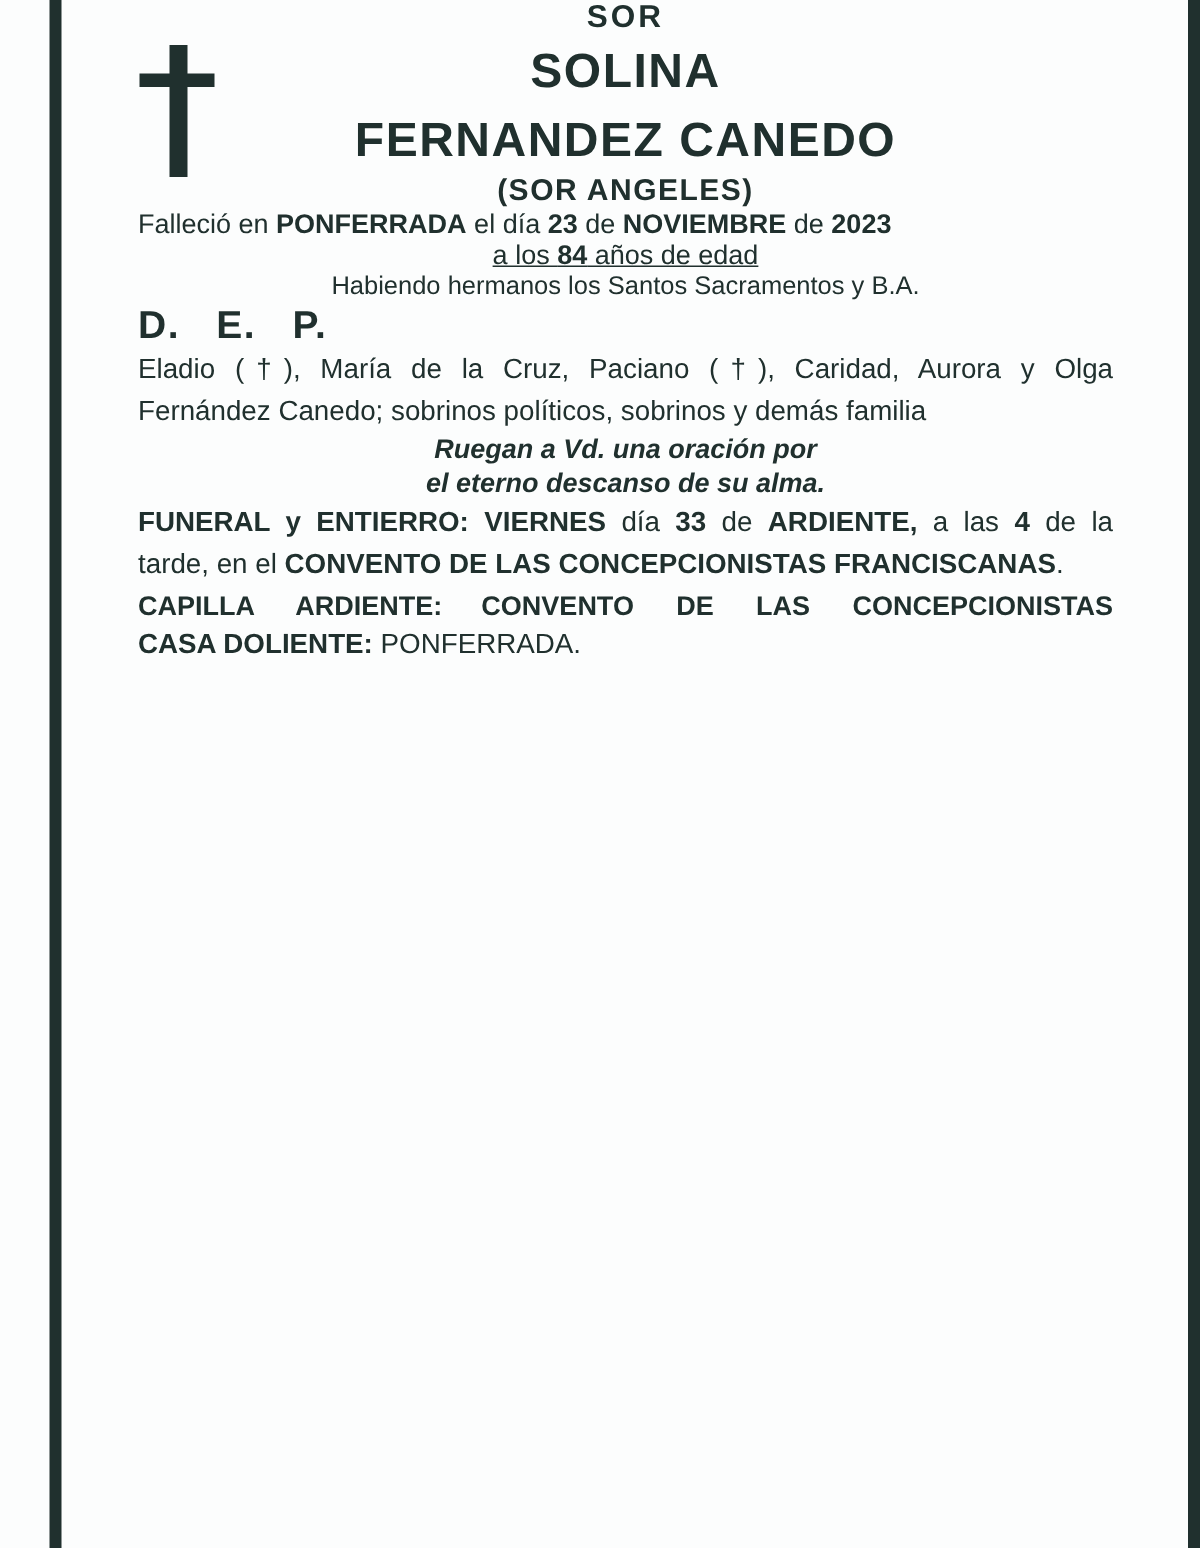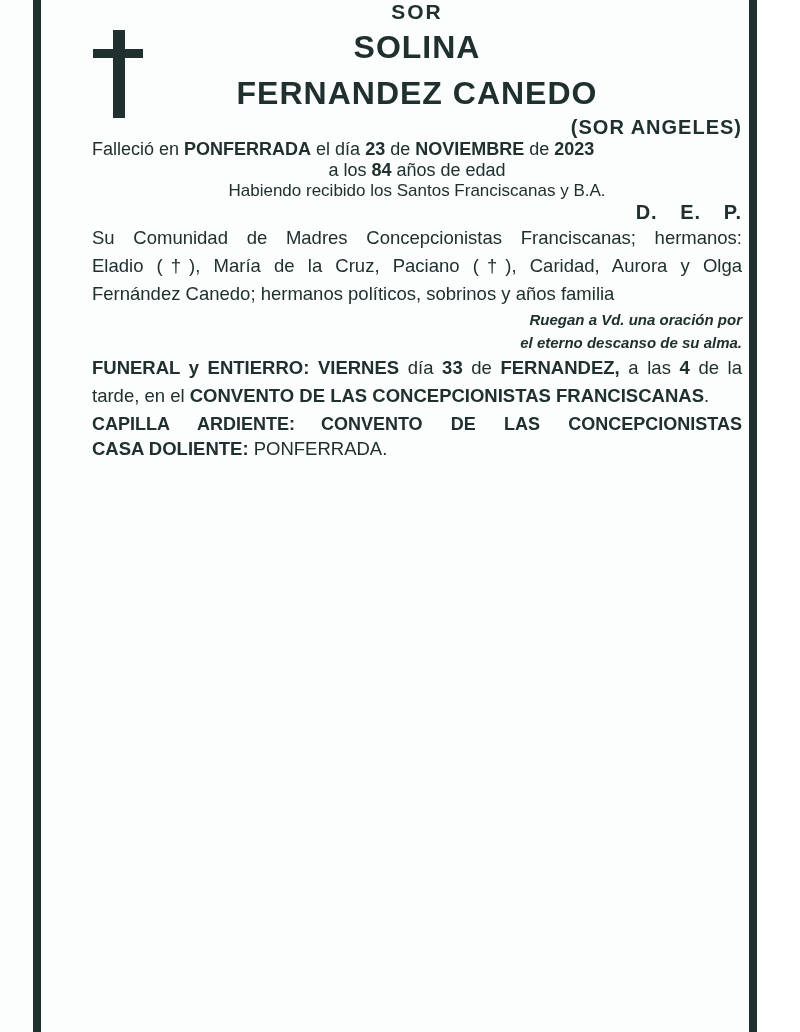--- a/index.html
+++ b/index.html
@@ -1,43 +1,42 @@
 <!DOCTYPE html>
 <html style="--ink: #20302e; --paper: #fcfdfd;"><head>
 <meta charset="utf-8">
 <style>
   html,body{margin:0;padding:0;background:#ffffff;}
   .page{
     position:relative;
-    width:721px;height:1032px;
+    width:800px;height:1032px;
     background:var(--paper,#fcfdfd);
     color:var(--ink,#20302e);
     font-family:"Liberation Sans", sans-serif;
     overflow:hidden;
-    padding-left:36px;
   }
   .rule-left{position:absolute;left:33px;top:0;width:8px;height:100%;background:var(--ink,#20302e);}
   .rule-right{position:absolute;right:0;top:0;width:8px;height:100%;background:var(--ink,#20302e);}
   .cross{position:absolute;left:93px;top:30px;width:50px;height:88px;}
   .cross .vbar{position:absolute;left:20px;top:0;width:12px;height:88px;background:var(--ink,#20302e);}
   .cross .hbar{position:absolute;left:0;top:19px;width:50px;height:9px;background:var(--ink,#20302e);}
   .content{position:absolute;left:0;top:0;width:800px;box-sizing:border-box;padding:0 58px 0 92px;}
   .content p,.content div{margin:0;}
   b{font-weight:700;}
   .t-sor{margin-top:155px;text-align:center;font-weight:700;font-size:21px;letter-spacing:2px;}
   .t-name{text-align:center;font-weight:700;font-size:32px;line-height:46px;letter-spacing:1px;}
   .t-name1{margin-top:12px;}
-  .t-alias{margin-top:26px;text-align:right;font-weight:700;font-size:20px;letter-spacing:1px;}
+  .t-alias{margin-top:26px;text-align:center;font-weight:700;font-size:20px;letter-spacing:1px;}
   .t-death{margin-top:30px;text-align:left;font-size:18px;}
-  .t-age{margin-top:20px;text-align:center;font-size:18px;}
+  .t-age{margin-top:20px;text-align:center;font-size:18px;text-decoration:underline;}
   .t-sacr{margin-top:26px;text-align:center;font-size:17px;}
-  .t-dep{margin-top:24px;text-align:right;font-size:20px;font-weight:700;word-spacing:16px;letter-spacing:1px;}
+  .t-dep{margin-top:24px;text-align:left;font-size:26px;font-weight:700;word-spacing:16px;letter-spacing:1px;}
   .t-family{margin-top:20px;font-size:18.5px;line-height:28px;}
   .just{text-align:justify;text-align-last:justify;}
-  .t-prayer{margin-top:30px;text-align:right;font-size:15px;font-weight:700;font-style:italic;line-height:23px;}
+  .t-prayer{margin-top:30px;text-align:center;font-size:18px;font-weight:700;font-style:italic;line-height:23px;}
   .t-funeral{margin-top:38px;font-size:18.5px;line-height:28px;}
   .t-capilla{margin-top:22px;font-size:18px;line-height:28px;font-weight:700;}
   .t-casa{margin-top:18px;font-size:18.5px;}
   .spacer{display:inline-block;width:26px;}
 </style>
 </head>
 <body>
 
 <div class="page">
   <div class="rule-left"></div>
@@ -54,37 +53,36 @@
 
     <div class="t-name t-name1">SOLINA</div>
     <div class="t-name">FERNANDEZ CANEDO</div>
 
     <div class="t-alias">(SOR ANGELES)</div>
 
     <p class="t-death"><span>Falleció en </span><b>PONFERRADA</b><span> el día </span><b>23</b><span> de </span><b>NOVIEMBRE</b><span> de </span><b>2023</b></p>
 
     <p class="t-age"><span>a los </span><b>84</b><span> años de edad</span></p>
 
-    <p class="t-sacr">Habiendo recibido los Santos Franciscanas y B.A.</p>
+    <p class="t-sacr">Habiendo hermanos los Santos Sacramentos y B.A.</p>
 
     <div class="t-dep">D. E. P.</div>
 
     <div class="t-family">
-      <p class="just">Su Comunidad de Madres Concepcionistas Franciscanas; hermanos:</p>
       <p class="just">Eladio (†), María de la Cruz, Paciano (†), Caridad, Aurora y Olga</p>
-      <p>Fernández Canedo; hermanos políticos, sobrinos y años familia</p>
+      <p>Fernández Canedo; sobrinos políticos, sobrinos y demás familia</p>
     </div>
 
     <div class="t-prayer">
       <div>Ruegan a Vd. una oración por</div>
       <div>el eterno descanso de su alma.</div>
     </div>
 
     <div class="t-funeral">
-      <p class="just"><b>FUNERAL y ENTIERRO: VIERNES</b><span> día </span><b>33</b><span> de </span><b>FERNANDEZ,</b><span> a las </span><b>4</b><span> de la</span></p>
+      <p class="just"><b>FUNERAL y ENTIERRO: VIERNES</b><span> día </span><b>33</b><span> de </span><b>ARDIENTE,</b><span> a las </span><b>4</b><span> de la</span></p>
       <p><span>tarde, en el </span><b>CONVENTO DE LAS CONCEPCIONISTAS FRANCISCANAS</b><span>.</span></p>
     </div>
 
     <div class="t-capilla">
       <p class="just"><b>CAPILLA ARDIENTE:</b><span class="spacer"></span><b>CONVENTO DE LAS CONCEPCIONISTAS</b></p>
     </div>
 
     <p class="t-casa"><b>CASA DOLIENTE:</b><span> PONFERRADA.</span></p>
 
   </div>

